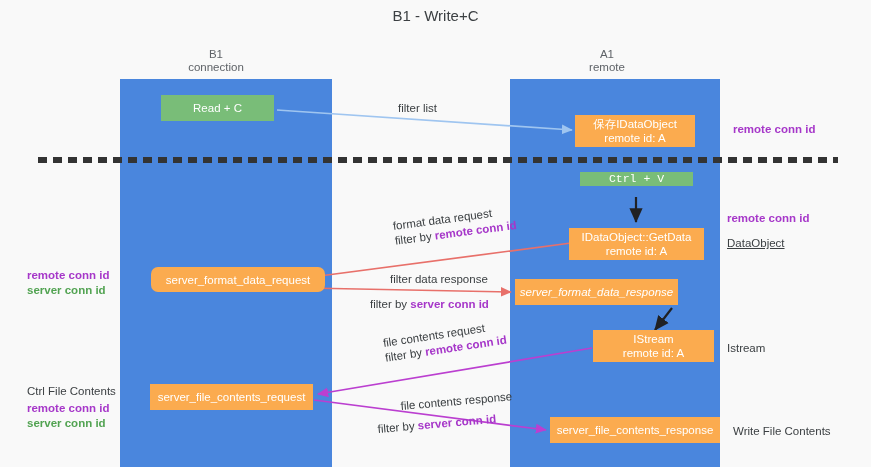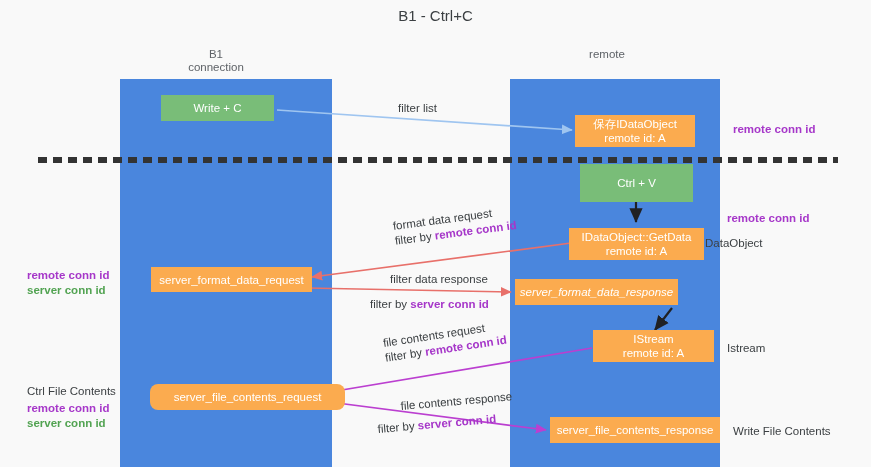--- a/index.html
+++ b/index.html
@@ -62,28 +62,29 @@
 
   svg.edges{position:absolute;left:0;top:0;width:871px;height:467px;
     overflow:visible;pointer-events:none;}
 </style>
 </head>
 <body>
 
 <div class="stage">
 
   <div class="title">
-    <div>B1 - Ctrl+C</div>
+    <div>B1 - Write+C</div>
   </div>
 
   <div class="col-head" id="head-b1">
     <div>B1</div>
     <div>connection</div>
   </div>
   <div class="col-head" id="head-a1">
+    <div>A1</div>
     <div>remote</div>
   </div>
 
   <div class="lane" id="lane-b1"></div>
   <div class="lane" id="lane-a1"></div>
 
   <svg class="edges" viewBox="0 0 871 467" xmlns="http://www.w3.org/2000/svg">
     <defs>
       <marker id="ah-blue" markerWidth="7" markerHeight="7" refX="6" refY="3.2" orient="auto" markerUnits="strokeWidth">
         <path d="M0,0.3 L6.5,3.2 L0,6.1 z" fill="#9fc5f0"></path>
@@ -108,51 +109,51 @@
     <line x1="307" y1="288" x2="511" y2="292" stroke="#e8706a" stroke-width="1.7" marker-end="url(#ah-red)"></line>
 
     <line x1="672" y1="308" x2="655" y2="330" stroke="#202124" stroke-width="2.2" marker-end="url(#ah-black)"></line>
 
     <line x1="592" y1="348" x2="318" y2="394" stroke="#bb3fd0" stroke-width="1.7" marker-end="url(#ah-magenta)"></line>
 
     <line x1="314" y1="400" x2="546" y2="430" stroke="#bb3fd0" stroke-width="1.7" marker-end="url(#ah-magenta)"></line>
   </svg>
 
   <div class="node green" style="left:161px;top:95px;width:113px;height:26px;">
-    <span>Write + C</span>
+    <span>Read + C</span>
   </div>
 
   <div class="node orange" style="left:575px;top:115px;width:120px;height:32px;">
     <span>保存IDataObject</span>
     <span class="l2">remote id: A</span>
   </div>
 
-  <div class="node green" style="left:580px;top:164px;width:113px;height:38px;">
+  <div class="node green" style="left:580px;top:172px;width:113px;height:14px;font-family:Liberation Mono, monospace;">
     <span>Ctrl + V</span>
   </div>
 
   <div class="node orange" style="left:569px;top:228px;width:135px;height:32px;">
     <span>IDataObject::GetData</span>
     <span class="l2">remote id: A</span>
   </div>
 
-  <div class="node orange" style="left:151px;top:267px;width:161px;height:25px;">
+  <div class="node orange" style="left:151px;top:267px;width:174px;height:25px;border-radius:7px;">
     <span>server_format_data_request</span>
   </div>
 
   <div class="node orange" style="left:515px;top:279px;width:163px;height:26px;font-style:italic;">
     <span>server_format_data_response</span>
   </div>
 
   <div class="node orange" style="left:593px;top:330px;width:121px;height:32px;">
     <span>IStream</span>
     <span class="l2">remote id: A</span>
   </div>
 
-  <div class="node orange" style="left:150px;top:384px;width:195px;height:26px;border-radius:8px;">
+  <div class="node orange" style="left:150px;top:384px;width:163px;height:26px;">
     <span>server_file_contents_request</span>
   </div>
 
   <div class="node orange" style="left:550px;top:417px;width:170px;height:26px;">
     <span>server_file_contents_response</span>
   </div>
 
   <div class="elabel" style="left:398px;top:101px;">
     <span>filter list</span>
   </div>
@@ -186,21 +187,21 @@
   </div>
 
   <div class="ann" style="left:733px;top:122px;">
     <span class="purple">remote conn id</span>
   </div>
 
   <div class="ann" style="left:727px;top:211px;">
     <span class="purple">remote conn id</span>
   </div>
 
-  <div class="ann" style="left:705px;top:236px;">
+  <div class="ann" style="left:727px;top:236px;text-decoration:underline;">
     <span class="dark">DataObject</span>
   </div>
 
   <div class="ann" style="left:727px;top:341px;">
     <span class="dark">Istream</span>
   </div>
 
   <div class="ann" style="left:733px;top:424px;">
     <span class="dark">Write File Contents</span>
   </div>

